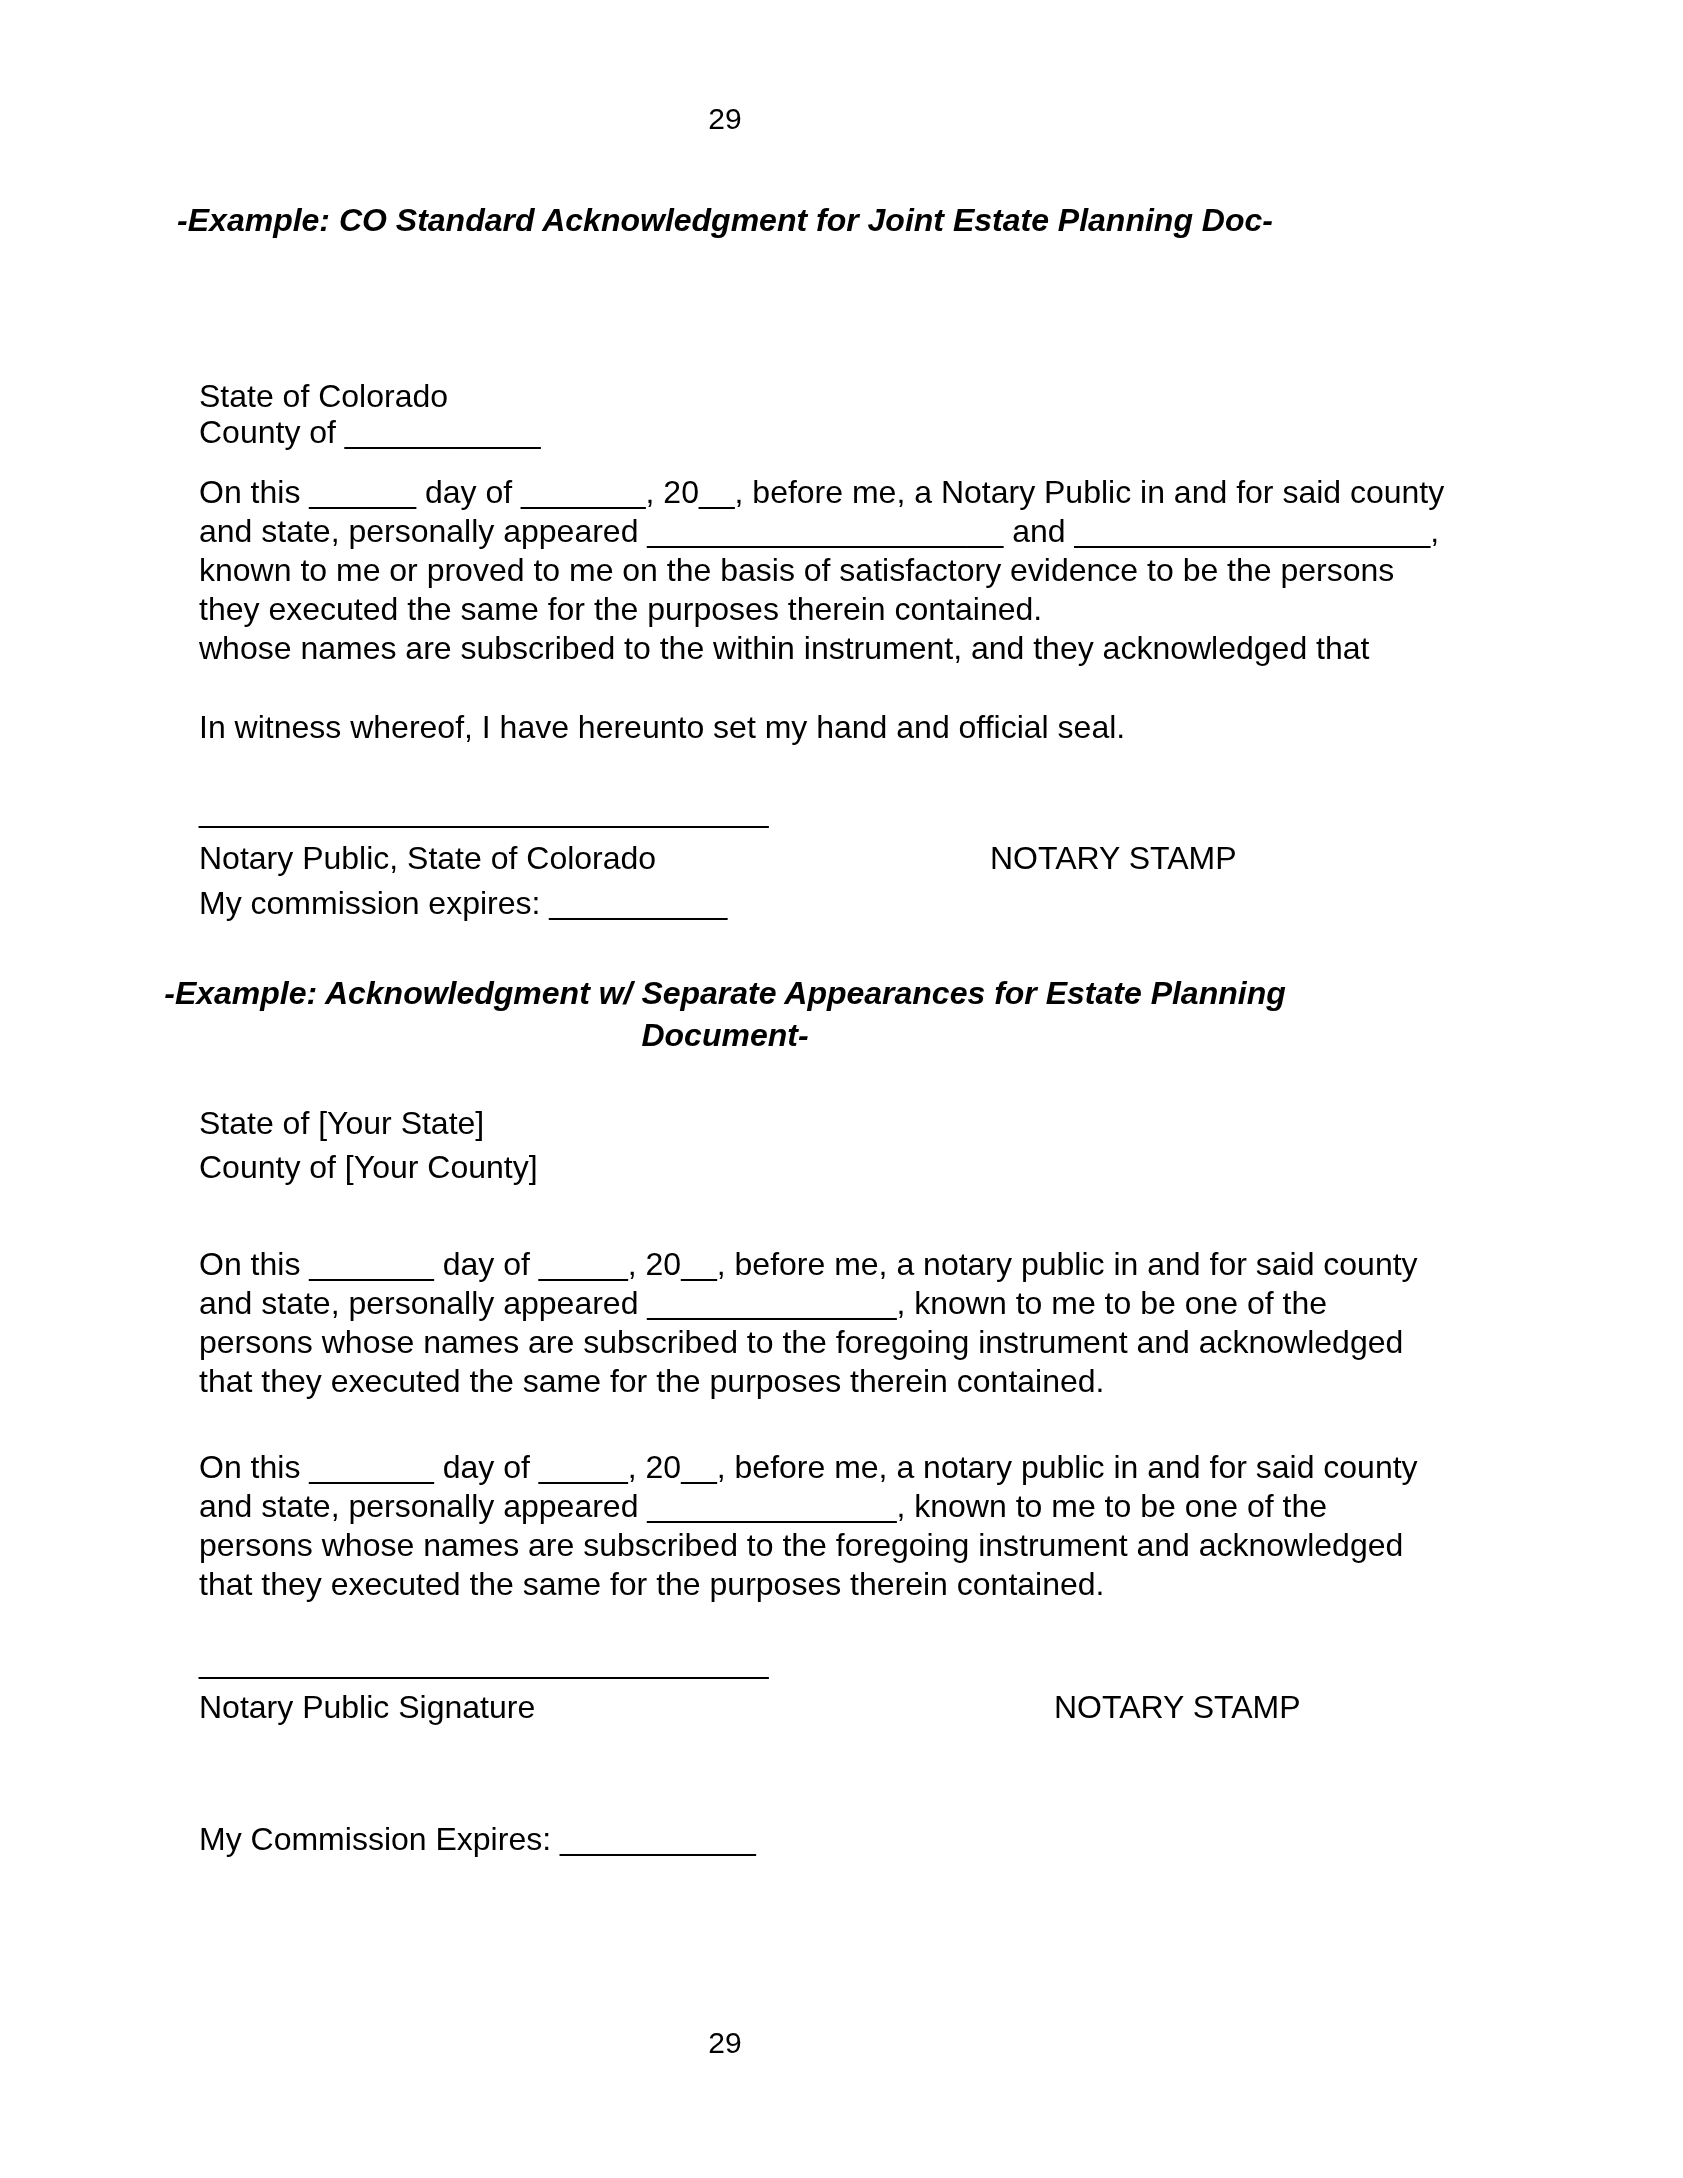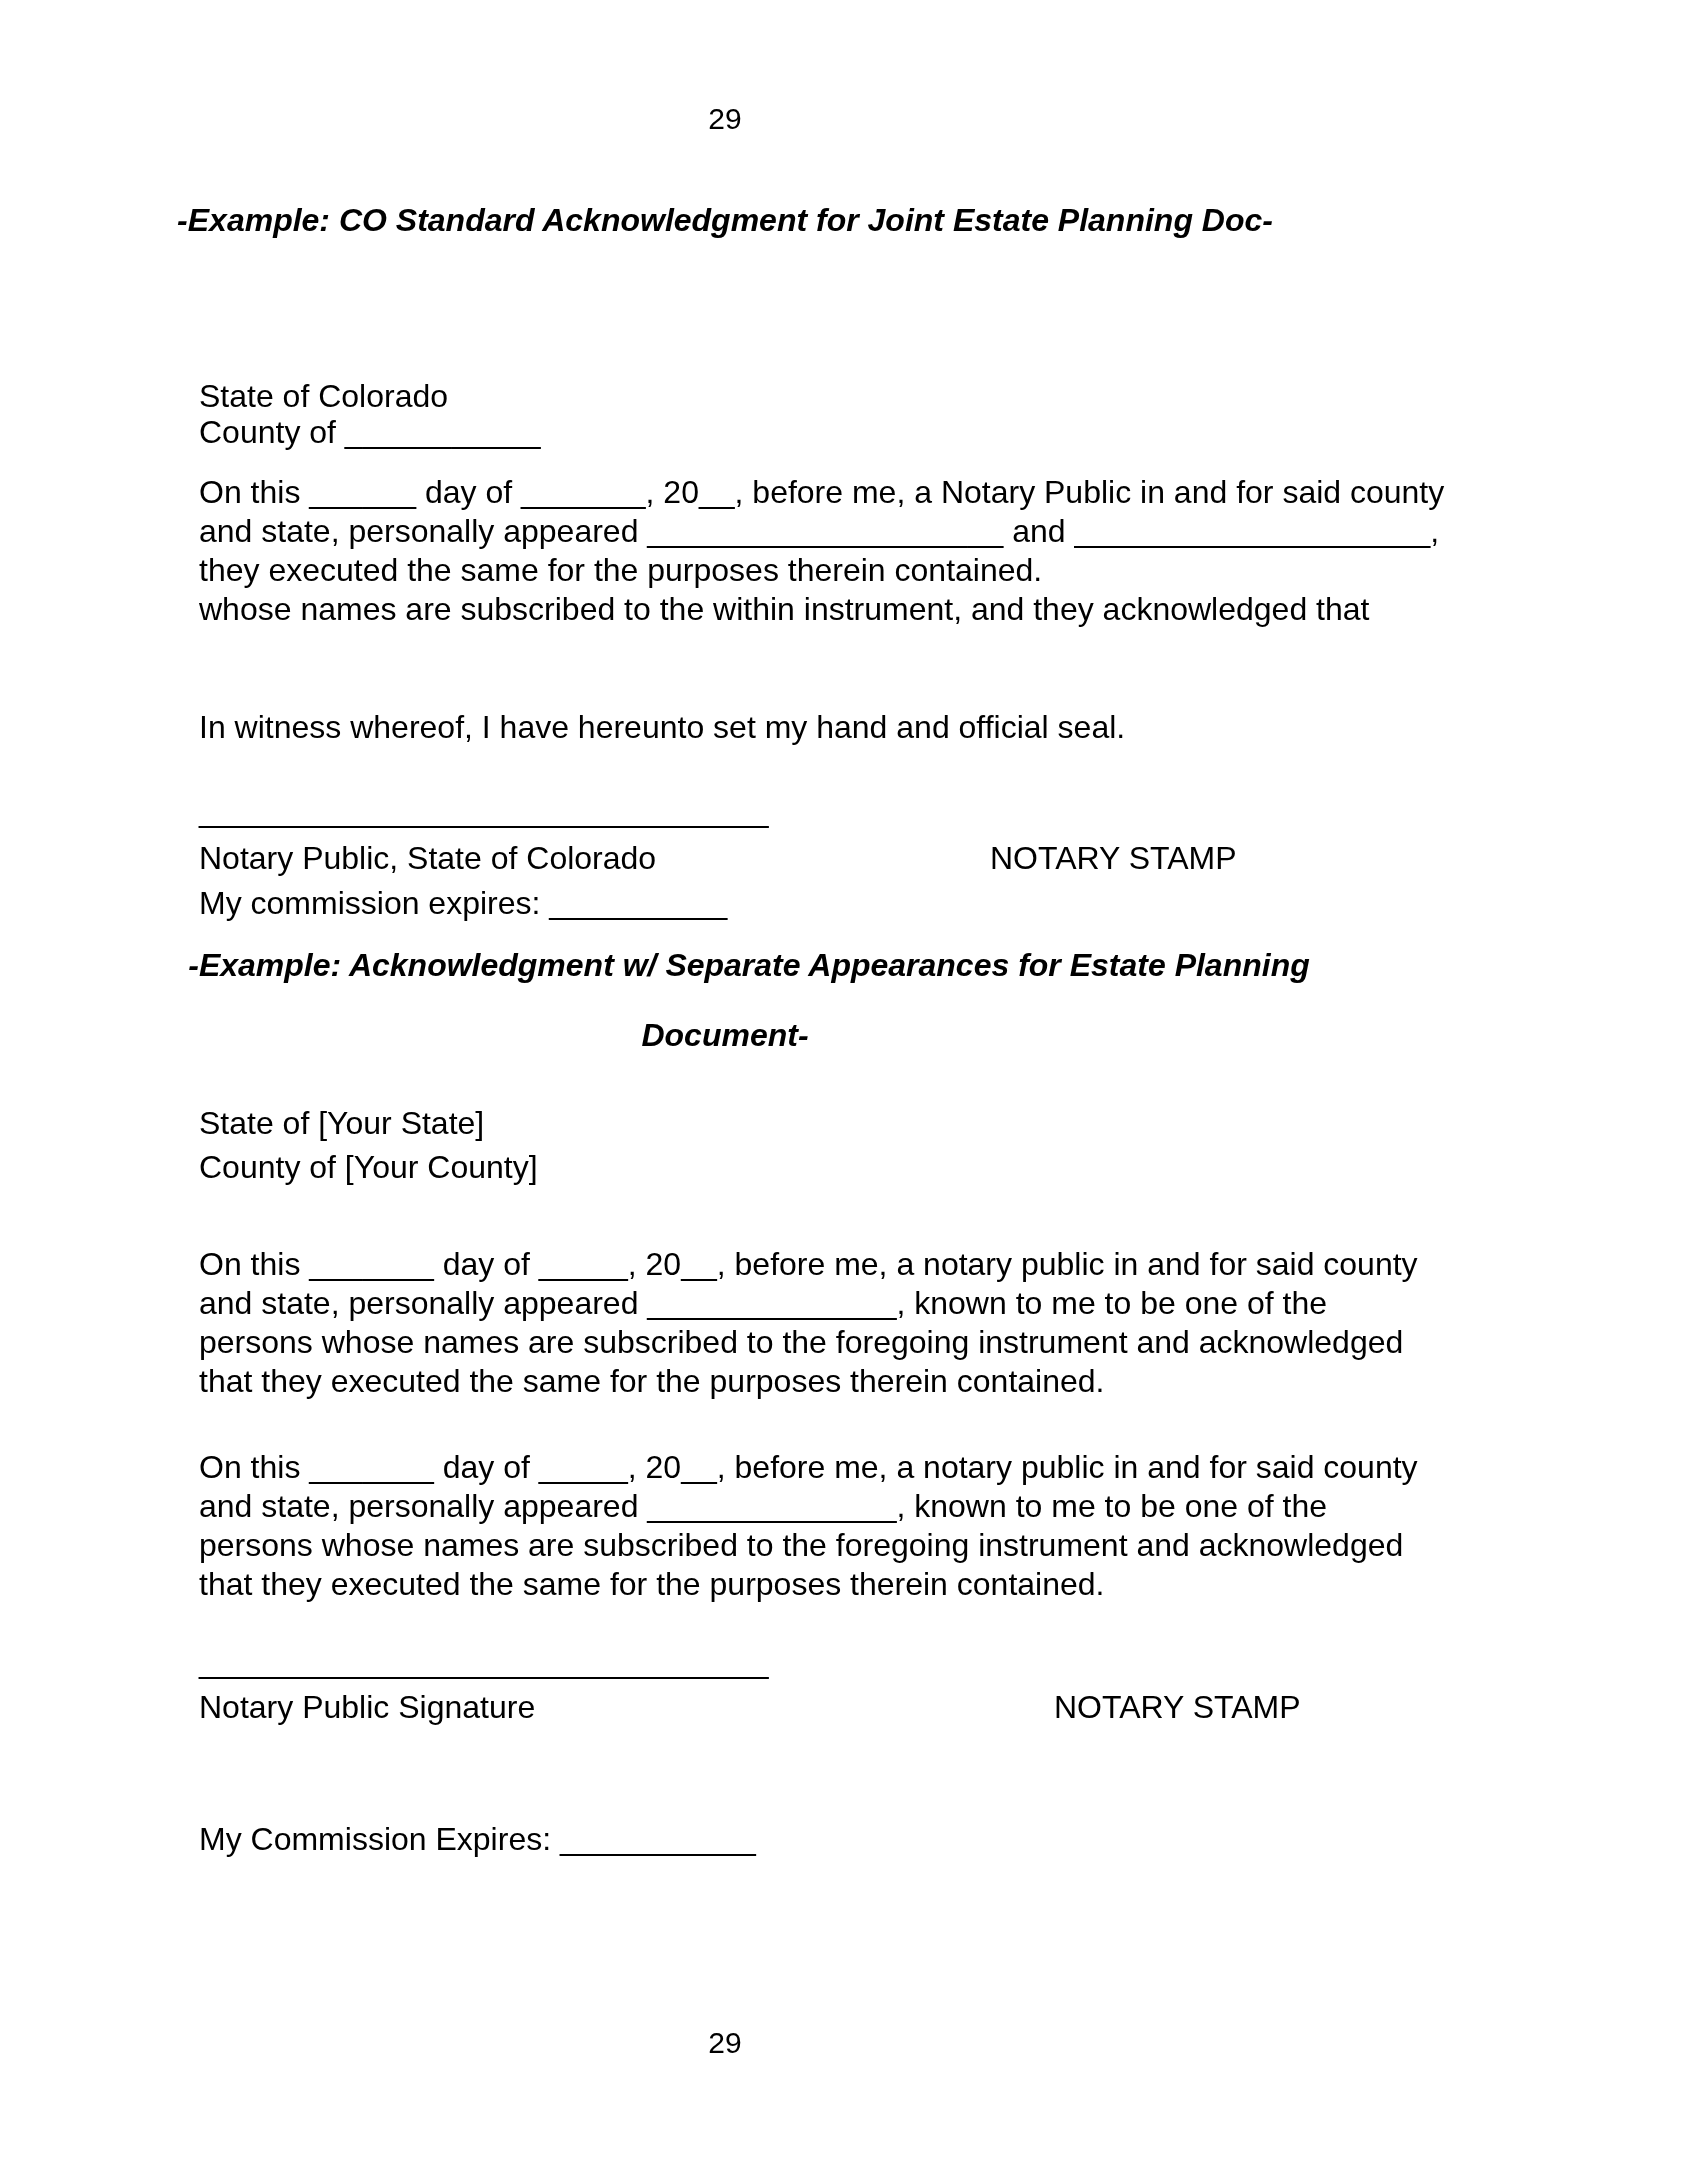--- a/index.html
+++ b/index.html
@@ -20,32 +20,33 @@
 <div class="abs center txt page-num" style="top:99px;">29</div>
 
 <div class="abs center txt bold" style="top:201px;">-Example: CO Standard Acknowledgment for Joint Estate Planning Doc-</div>
 
 <div class="abs left txt" style="top:333px;margin-top:44px;">State of Colorado</div>
 <div class="abs left txt" style="top:377px;margin-top:36px;">County of ___________</div>
 
 <div class="para" style="top:465px;">
   <span>On this ______ day of _______, 20__, before me, a Notary Public in and for said county</span>
   <span>and state, personally appeared ____________________ and ____________________,</span>
+  <span>known to me or proved to me on the basis of satisfactory evidence to be the persons</span>
   <span>they executed the same for the purposes therein contained.</span>
   <span>whose names are subscribed to the within instrument, and they acknowledged that</span>
 </div>
 
 <div class="abs left txt" style="top:708px;">In witness whereof, I have hereunto set my hand and official seal.</div>
 
 <div class="abs left txt" style="top:792px;">________________________________</div>
 <div class="abs left txt" style="top:839px;">Notary Public, State of Colorado</div>
 <div class="abs txt" style="top:839px; left:990px;">NOTARY STAMP</div>
 <div class="abs left txt" style="top:884px;">My commission expires: __________</div>
 
-<div class="abs center txt bold" style="top:946px;margin-left:24px;">-Example: Acknowledgment w/ Separate Appearances for Estate Planning</div>
+<div class="abs center txt bold" style="top:974px;">-Example: Acknowledgment w/ Separate Appearances for Estate Planning</div>
 <div class="abs center txt bold" style="top:1016px;">Document-</div>
 
 <div class="abs left txt" style="top:1104px;">State of [Your State]</div>
 <div class="abs left txt" style="top:1148px;">County of [Your County]</div>
 
 <div class="para" style="top:1237px;">
   <span>On this _______ day of _____, 20__, before me, a notary public in and for said county</span>
   <span>and state, personally appeared ______________, known to me to be one of the</span>
   <span>persons whose names are subscribed to the foregoing instrument and acknowledged</span>
   <span>that they executed the same for the purposes therein contained.</span>

